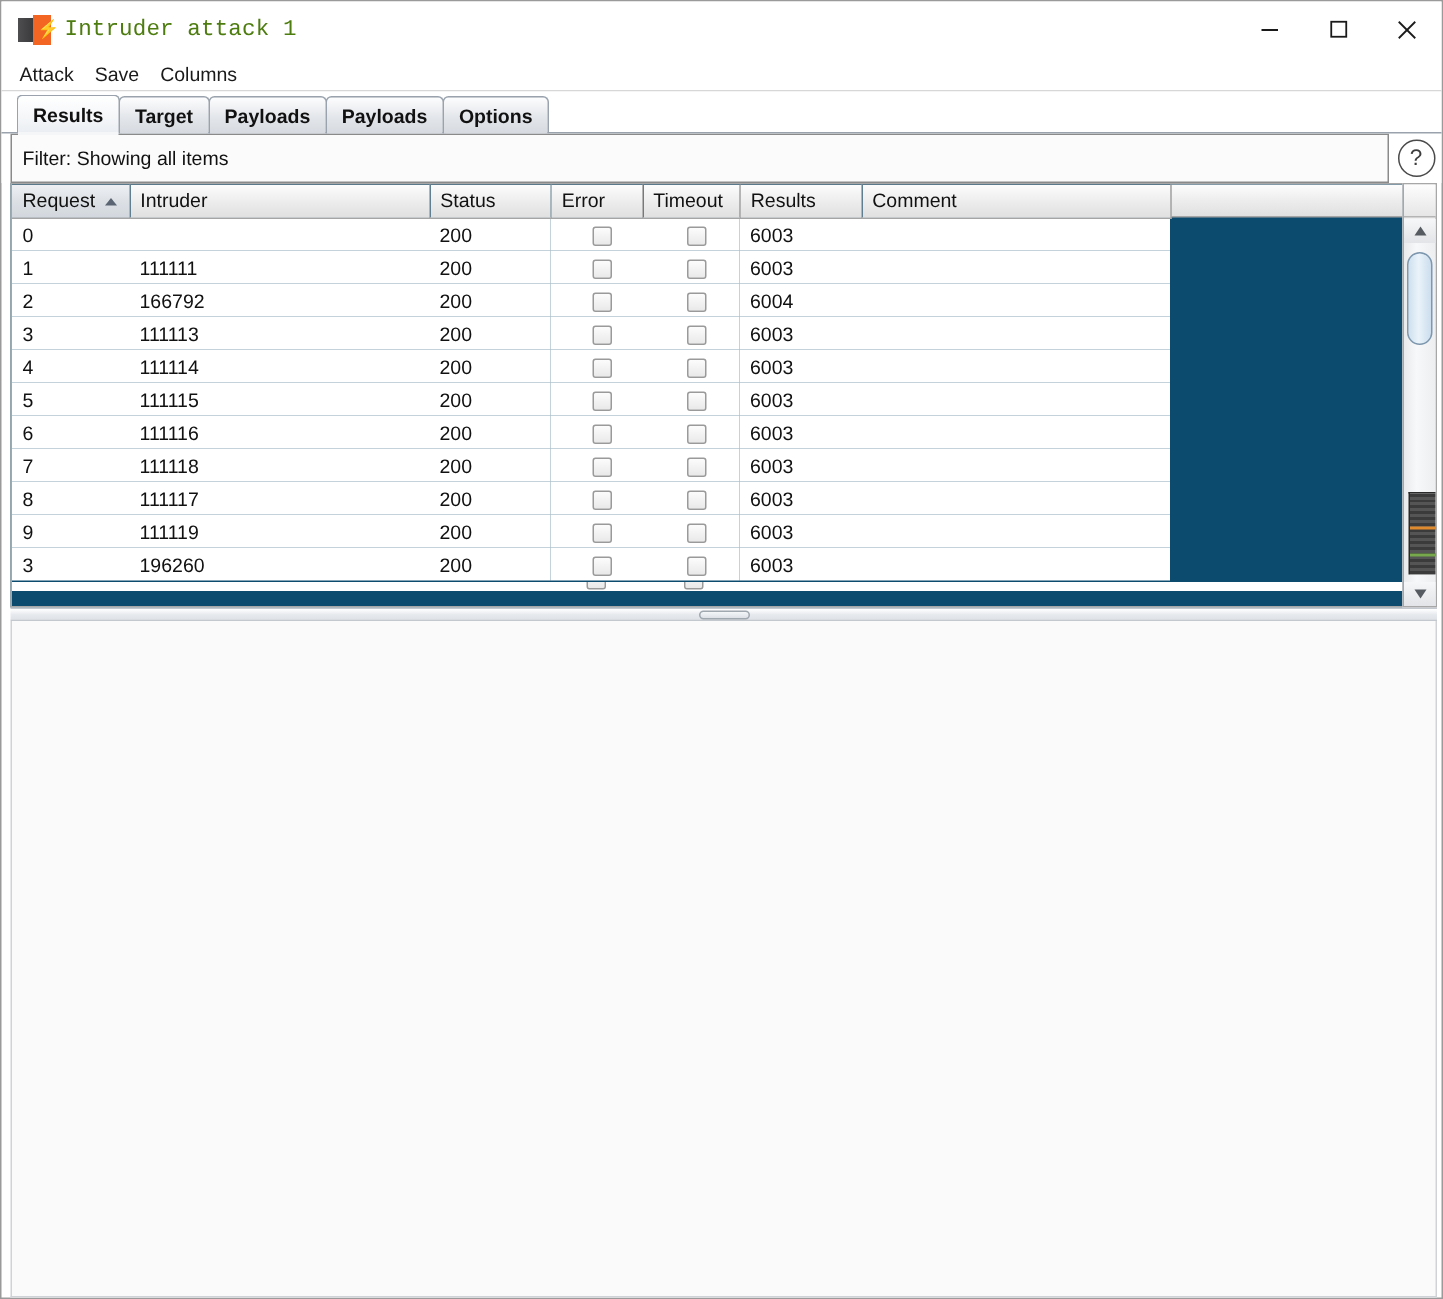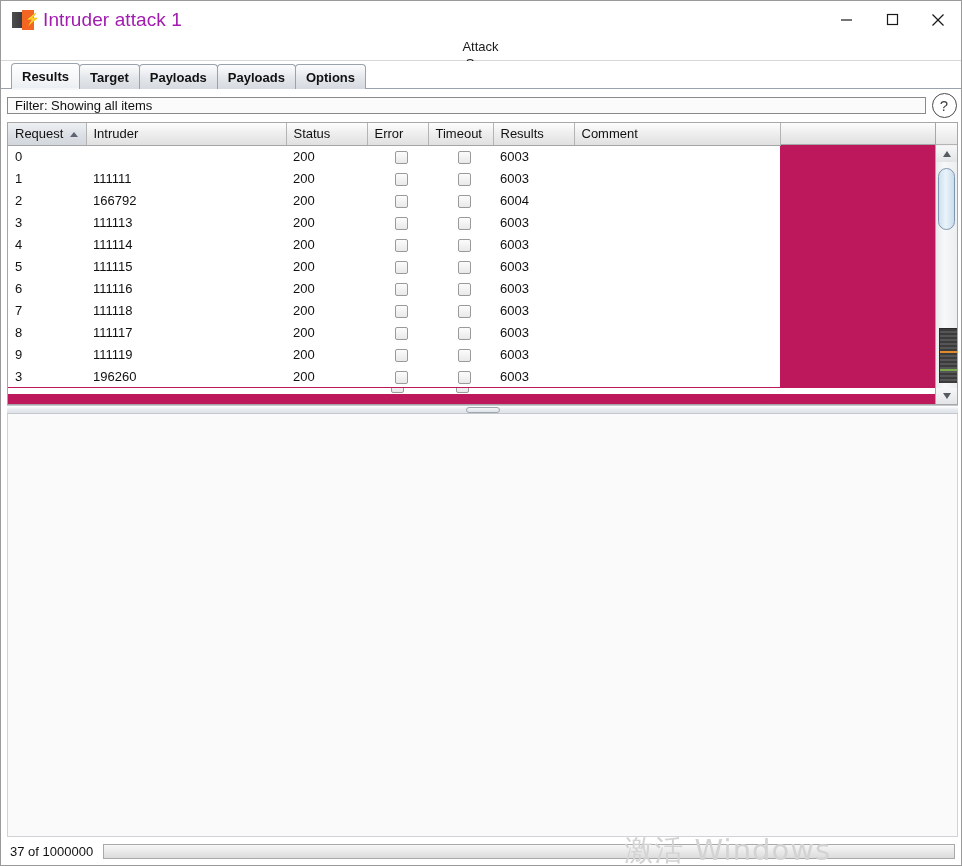--- a/index.html
+++ b/index.html
@@ -60,23 +60,24 @@
     position: absolute;
     left: 13px; top: 3px;
     width: 7px; height: 14px;
     color: #ffffff;
     font-size: 12px;
     line-height: 13px;
     font-weight: bold;
     text-align: center;
   }
   .title-text {
-    font-size: 19px;
-    color: #a21caf;
+    font-size: 15px;
+    color: #4d7c0f;
     letter-spacing: 0.1px;
+    font-family: Liberation Mono, monospace;
   }
   .win-controls {
     position: absolute;
     right: 0;
     top: 0;
     height: 37px;
     display: flex;
   }
   .win-btn {
     width: 46px;
@@ -90,21 +91,20 @@
 
   
   .menubar {
     height: 22px;
     min-height: 22px;
     display: flex;
     align-items: center;
     padding-left: 11px;
     background: #ffffff;
     border-bottom: 1px solid #d7d7d7;
-    flex-direction: column;
   }
   .menu-item {
     font-size: 13px;
     color: #1a1a1a;
     margin-right: 12px;
     padding: 1px 1px;
   }
 
   
   .tabstrip {
@@ -157,21 +157,21 @@
   .filterbar-wrap {
     height: 33px;
     min-height: 33px;
     display: flex;
     align-items: center;
     padding: 0 0 0 6px;
     background: #ffffff;
   }
   .filterbar {
     flex: 1;
-    height: 17px;
+    height: 33px;
     box-sizing: border-box;
     border: 1px solid #8a8a8a;
     background: #fbfbfb;
     display: flex;
     align-items: center;
     padding-left: 7px;
     font-size: 13px;
     color: #111111;
   }
   .help-btn {
@@ -205,21 +205,21 @@
     position: relative;
     display: flex;
     box-sizing: border-box;
   }
   .table-area {
     flex: 1;
     position: relative;
     overflow: hidden;
     border: 1px solid #a7a7a7;
     border-right: none;
-    background: #be185d;
+    background: #0c4a6e;
     box-sizing: border-box;
   }
   table.results {
     border-collapse: collapse;
     table-layout: fixed;
     width: 772px;
     font-size: 13px;
   }
   table.results th {
     height: 22px;
@@ -674,21 +674,14 @@
       </div>
     </div>
   </div>
 
   <div class="splitter">
     <div class="splitter-grip"></div>
   </div>
 
   <div class="lower-panel"></div>
 
-  <div class="statusbar">
-    <div class="status-text">37 of 1000000</div>
-    <div class="progress-outer">
-      <div class="progress-fill" id="progress-fill" style="width: 0%;"></div>
-    </div>
-    <div class="watermark">激活 Windows</div>
-  </div>
 
 </div>
 
 </body></html>

